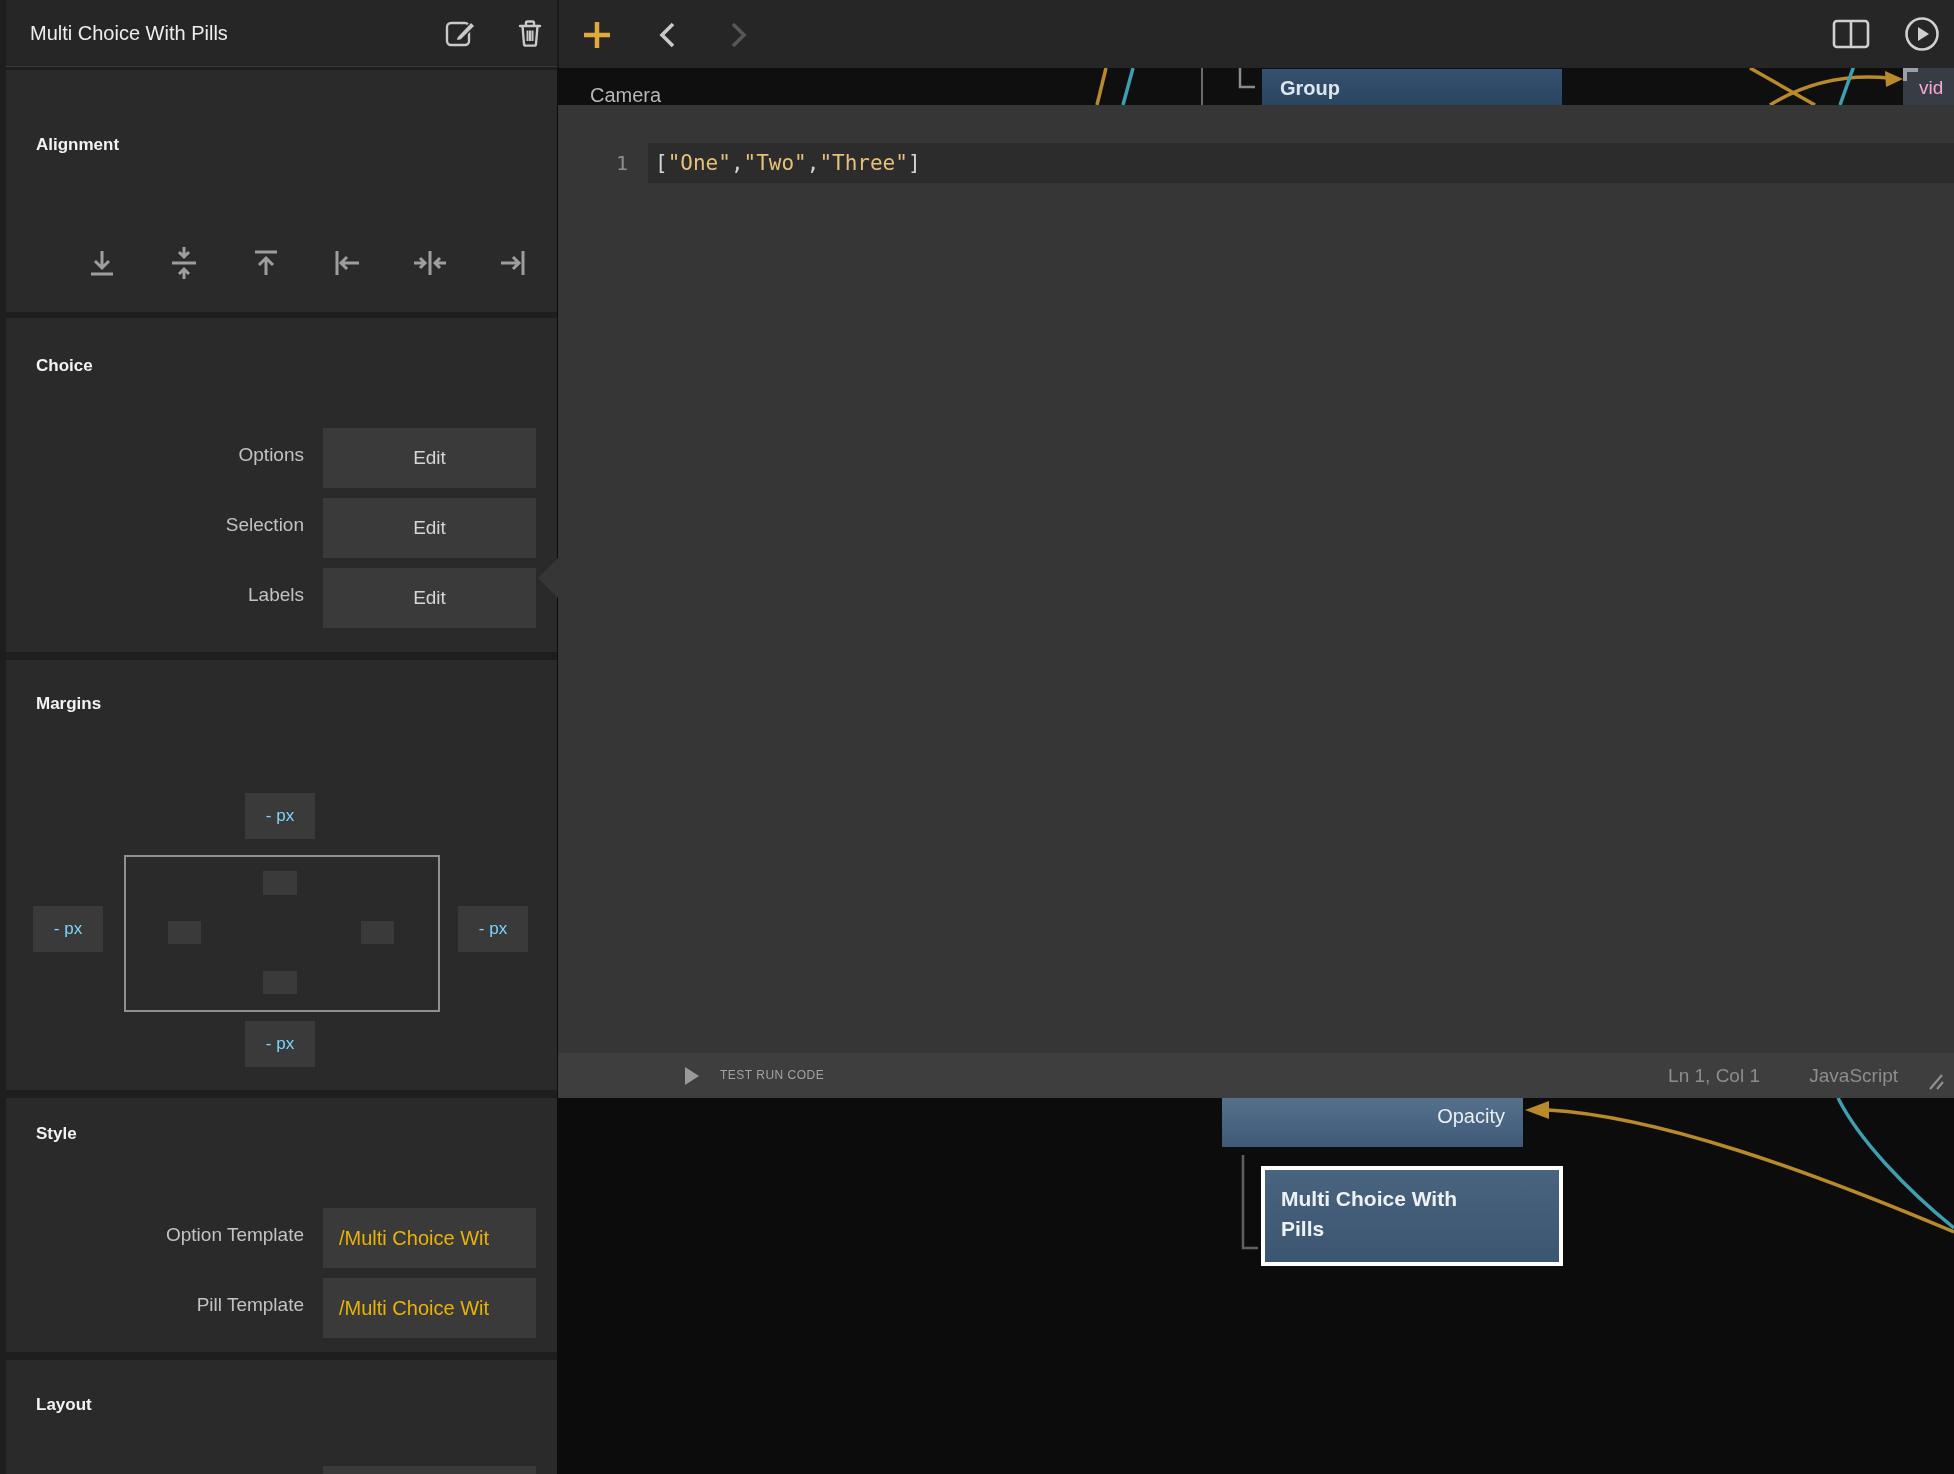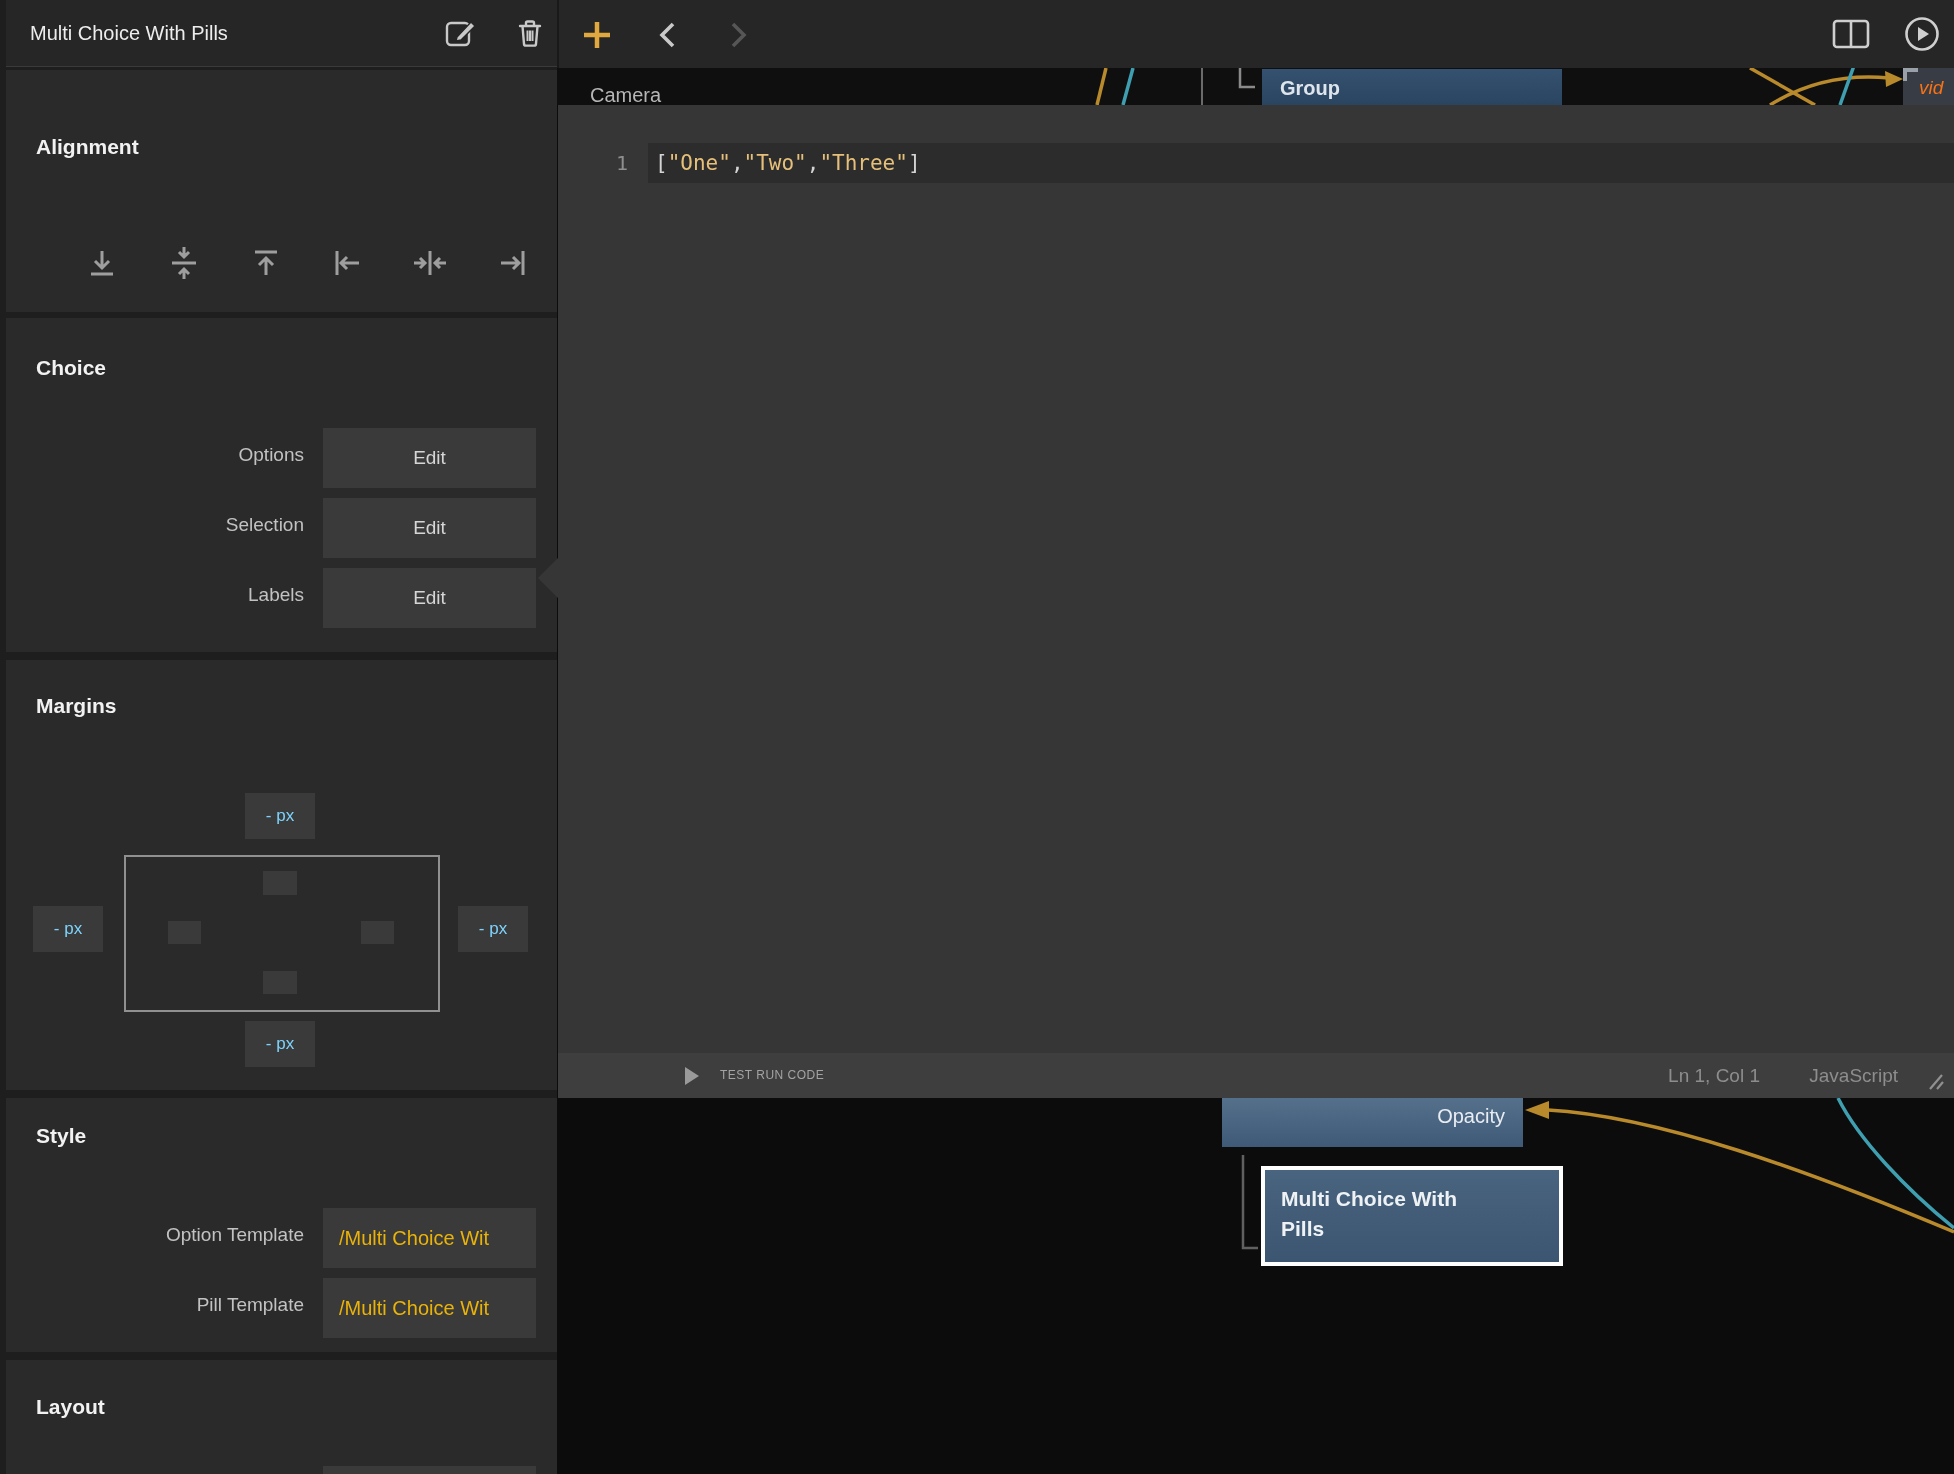--- a/index.html
+++ b/index.html
@@ -4,41 +4,41 @@
 <style>
   html,body{margin:0;padding:0;background:#0d0d0d;}
   #app{position:relative;width:1954px;height:1474px;overflow:hidden;
        font-family:"Liberation Sans",sans-serif;background:#0c0c0c;padding-left:21px;}
   
   .sidebar{position:absolute;left:0;top:0;width:557px;height:1474px;background:#1e1e1e;z-index:10;}
   .sb-header{position:absolute;left:6px;top:0;width:551px;height:66px;background:#262626;border-bottom:1px solid #3a3a3a;}
   .sb-title{position:absolute;left:24px;top:0;line-height:66px;font-size:20px;color:#ededed;}
   .sb-icon{position:absolute;top:17px;cursor:pointer;}
   .section{position:absolute;left:6px;width:551px;background:#2a2a2a;}
-  .sec-title{position:absolute;left:30px;font-size:21px;font-weight:bold;color:#f2f2f2;}
+  .sec-title{position:absolute;left:30px;font-size:17px;font-weight:bold;color:#f2f2f2;}
   .row-label{position:absolute;left:0;width:298px;text-align:right;font-size:19px;color:#c2c2c2;}
   .btn{position:absolute;left:317px;width:213px;height:60px;background:#3a3a3a;color:#d6d6d6;
        font-size:19px;text-align:center;line-height:60px;cursor:pointer;}
   .btn-value{text-align:left;padding-left:16px;width:197px;white-space:nowrap;overflow:hidden;font-size:20px;color:#eab308;}
   .px-btn{position:absolute;width:70px;height:46px;background:#3a3a3a;color:#7dd3fc;font-size:17px;
           text-align:center;line-height:46px;cursor:pointer;}
   .m-rect{position:absolute;left:118px;top:195px;width:312px;height:153px;border:2px solid #909090;}
   .m-box{position:absolute;background:#3a3a3a;}
   .align-ic{position:absolute;top:173px;cursor:pointer;}
   
   .toolbar{position:absolute;left:557px;top:0;width:1397px;height:68px;background:#262626;
            border-left:2px solid #191919;box-sizing:border-box;}
   .tb-icon{position:absolute;cursor:pointer;}
   .strip{position:absolute;left:557px;top:68px;width:1397px;height:37px;background:#0f0f0f;overflow:hidden;z-index:2;}
   .camera-label{position:absolute;left:33px;top:16px;font-size:20px;color:#b6b6b6;}
   .node{position:absolute;color:#e3e9f0;}
   .node-group{left:705px;top:1px;width:300px;height:60px;background:linear-gradient(#34516f,#243d57);}
   .node-group span{position:absolute;left:18px;top:8px;font-size:20px;font-weight:600;color:#dfe5ec;}
   .node-vid{left:1346px;top:0;width:51px;height:37px;background:#383c44;}
-  .node-vid span{position:absolute;left:16px;top:9px;font-size:19px;color:#f97316;font-style:italic;}
+  .node-vid span{position:absolute;left:16px;top:9px;font-size:19px;color:#f9a8d4;}
   .vid-corner-h{position:absolute;left:0;top:0;width:15px;height:4px;background:#9aa0a8;}
   .vid-corner-v{position:absolute;left:0;top:0;width:4px;height:13px;background:#9aa0a8;}
   
   .editor{position:absolute;left:558px;top:105px;width:1396px;height:993px;background:#363636;z-index:20;}
   .notch{position:absolute;left:-20px;top:453px;width:0;height:0;
          border-top:20px solid transparent;border-bottom:20px solid transparent;border-right:20px solid #363636;}
   .active-line{position:absolute;left:90px;right:0;top:38px;height:40px;background:#2c2c2c;}
   .gutter-num{position:absolute;left:0;top:38px;width:70px;text-align:right;line-height:40px;
               font-family:"DejaVu Sans Mono",monospace;font-size:20px;color:#8f8f8f;}
   .code-line{position:absolute;left:97px;top:38px;line-height:40px;

